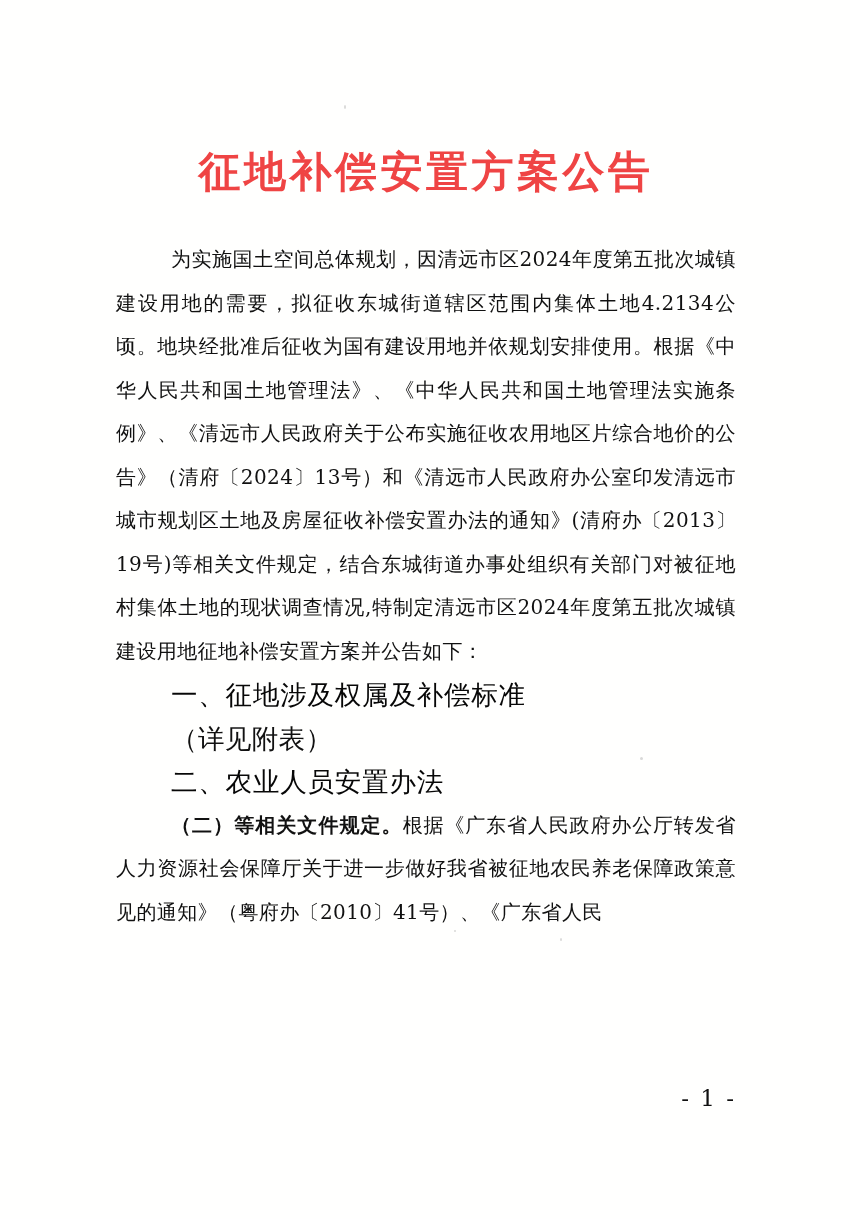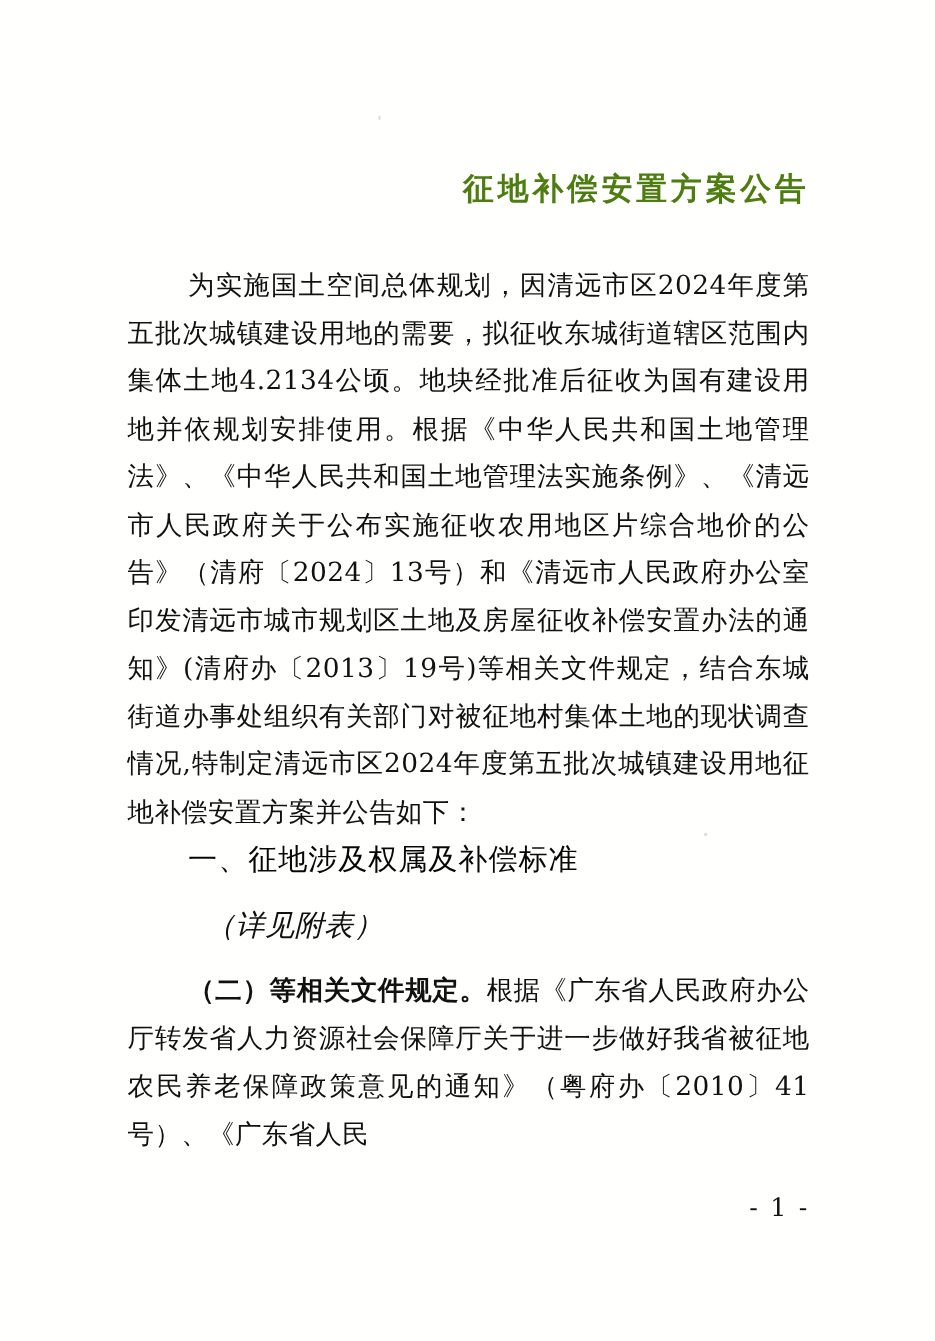--- a/index.html
+++ b/index.html
@@ -31,33 +31,33 @@
 
   
   .doc {
     position: absolute;
     left: 116px;
     top: 150px;
     width: 620px;
   }
 
   .title {
-    font-size: 28px;
+    font-size: 42px;
     font-weight: bold;
-    text-align: right;
+    text-align: center;
     letter-spacing: 3.5px;
     line-height: 44px;
     margin: 0 0 44px 0;
-    color: #4d7c0f;
+    color: #ef4444;
     font-family: "DejaVu Serif", "Liberation Serif", serif;
   }
 
   
   .para {
-    font-size: 24px;
+    font-size: 20px;
     line-height: 43.5px;
     text-align: justify;
     text-justify: inter-character;
     text-align-last: left;
     letter-spacing: 0.4px;
     margin: 0;
     color: #111111;
     word-break: break-all;
   }
   .para.indent { text-indent: 55px; }
@@ -72,23 +72,22 @@
     margin: 0;
     color: #070707;
     font-family: "DejaVu Sans", "Liberation Sans", sans-serif;
   }
 
   .sub-note {
     font-size: 26.5px;
     line-height: 43.5px;
     text-indent: 55px;
     letter-spacing: 0.4px;
-    margin: 16px;
+    margin: 0;
     color: #111111;
-    font-style: italic;
   }
 
   .lead {
     font-weight: bold;
     font-family: "DejaVu Sans", "Liberation Sans", sans-serif;
     letter-spacing: 0.6px;
   }
 
   
   .page-number {
@@ -118,20 +117,21 @@
   <div class="doc">
 
     <h1 class="title">征地补偿安置方案公告</h1>
 
     <p class="para indent">为实施国土空间总体规划，因清远市区2024年度第五批次城镇建设用地的需要，拟征收东城街道辖区范围内集体土地4.2134公顷。地块经批准后征收为国有建设用地并依规划安排使用。根据《中华人民共和国土地管理法》、《中华人民共和国土地管理法实施条例》、《清远市人民政府关于公布实施征收农用地区片综合地价的公告》（清府〔2024〕13号）和《清远市人民政府办公室印发清远市城市规划区土地及房屋征收补偿安置办法的通知》(清府办〔2013〕19号)等相关文件规定，结合东城街道办事处组织有关部门对被征地村集体土地的现状调查情况,特制定清远市区2024年度第五批次城镇建设用地征地补偿安置方案并公告如下：</p>
 
     <p class="heading">一、征地涉及权属及补偿标准</p>
 
     <p class="sub-note">（详见附表）</p>
 
+    <p class="heading">二、农业人员安置办法</p>
 
 
     <p class="para indent"><span class="lead">（二）等相关文件规定。</span><span>根据《广东省人民政府办公厅转发省人力资源社会保障厅关于进一步做好我省被征地农民养老保障政策意见的通知》（粤府办〔2010〕41号）、《广东省人民</span></p>
 
   </div>
 
   <div class="page-number">- 1 -</div>
 
 </div>
 

